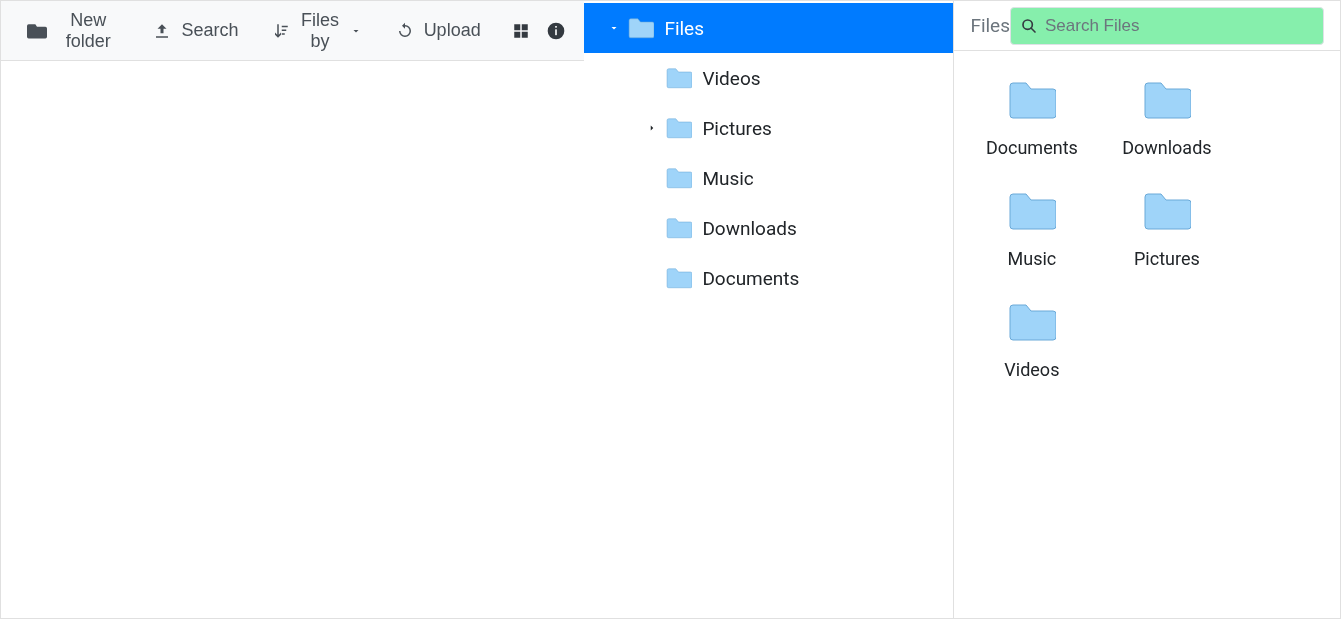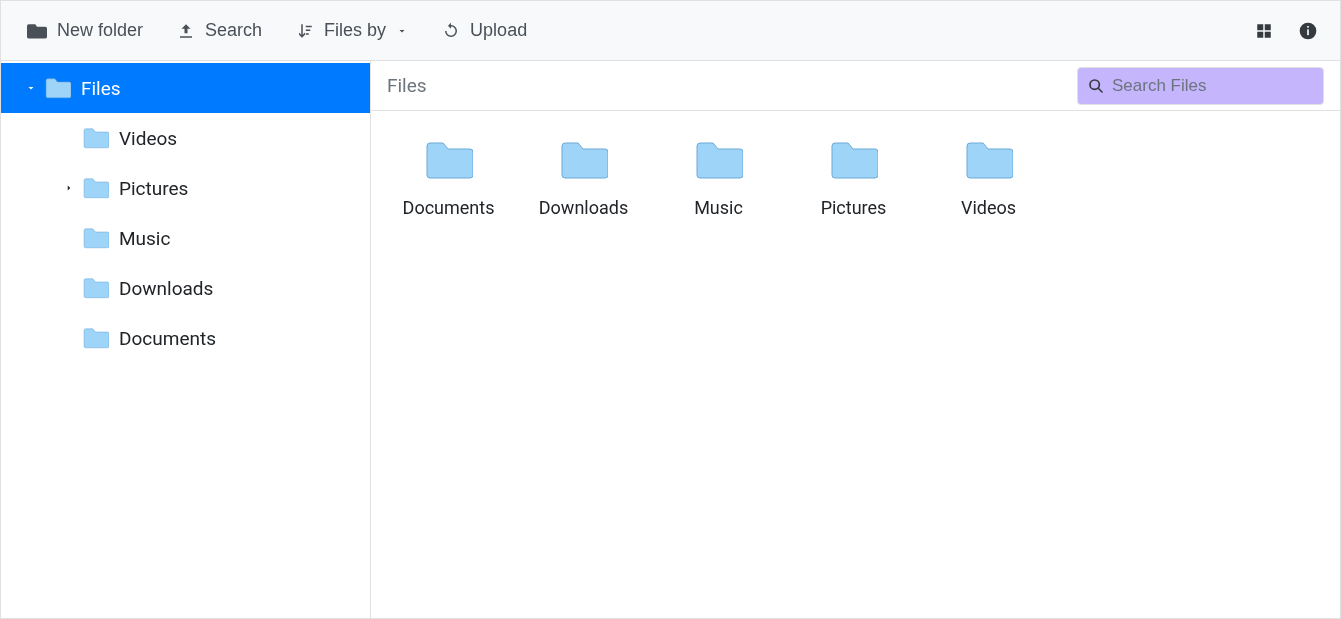--- a/index.html
+++ b/index.html
@@ -7,21 +7,21 @@
     font-family: -apple-system, BlinkMacSystemFont, "Segoe UI", Roboto, Arial, sans-serif;
     font-size: 18px;
     color: #212529;
     background: #fff;
     width: 1341px;
     height: 619px;
     overflow: hidden;
   }
   .app {
     display: flex;
-    flex-direction: column;
+    flex-direction: row;
     width: 100%;
     height: 100%;
     border: 1px solid #e0e0e0;
   }
   
   .toolbar {
     display: flex;
     align-items: center;
     height: 60px;
     padding: 0 12px;
@@ -116,26 +116,26 @@
   }
   .breadcrumb {
     font-size: 19px;
     color: #6c757d;
     flex: 1;
   }
   .search-box {
     display: flex;
     align-items: center;
     gap: 8px;
-    width: 247px;
+    width: 314px;
     height: 38px;
     padding: 0 10px;
     border: 1px solid #dee2e6;
     border-radius: 4px;
-    background: #c4b5fd;
+    background: #86efac;
     color: #6c757d;
   }
   .search-box input {
     border: none;
     outline: none;
     font-size: 17px;
     width: 100%;
     color: #495057;
     background: transparent;
   }

